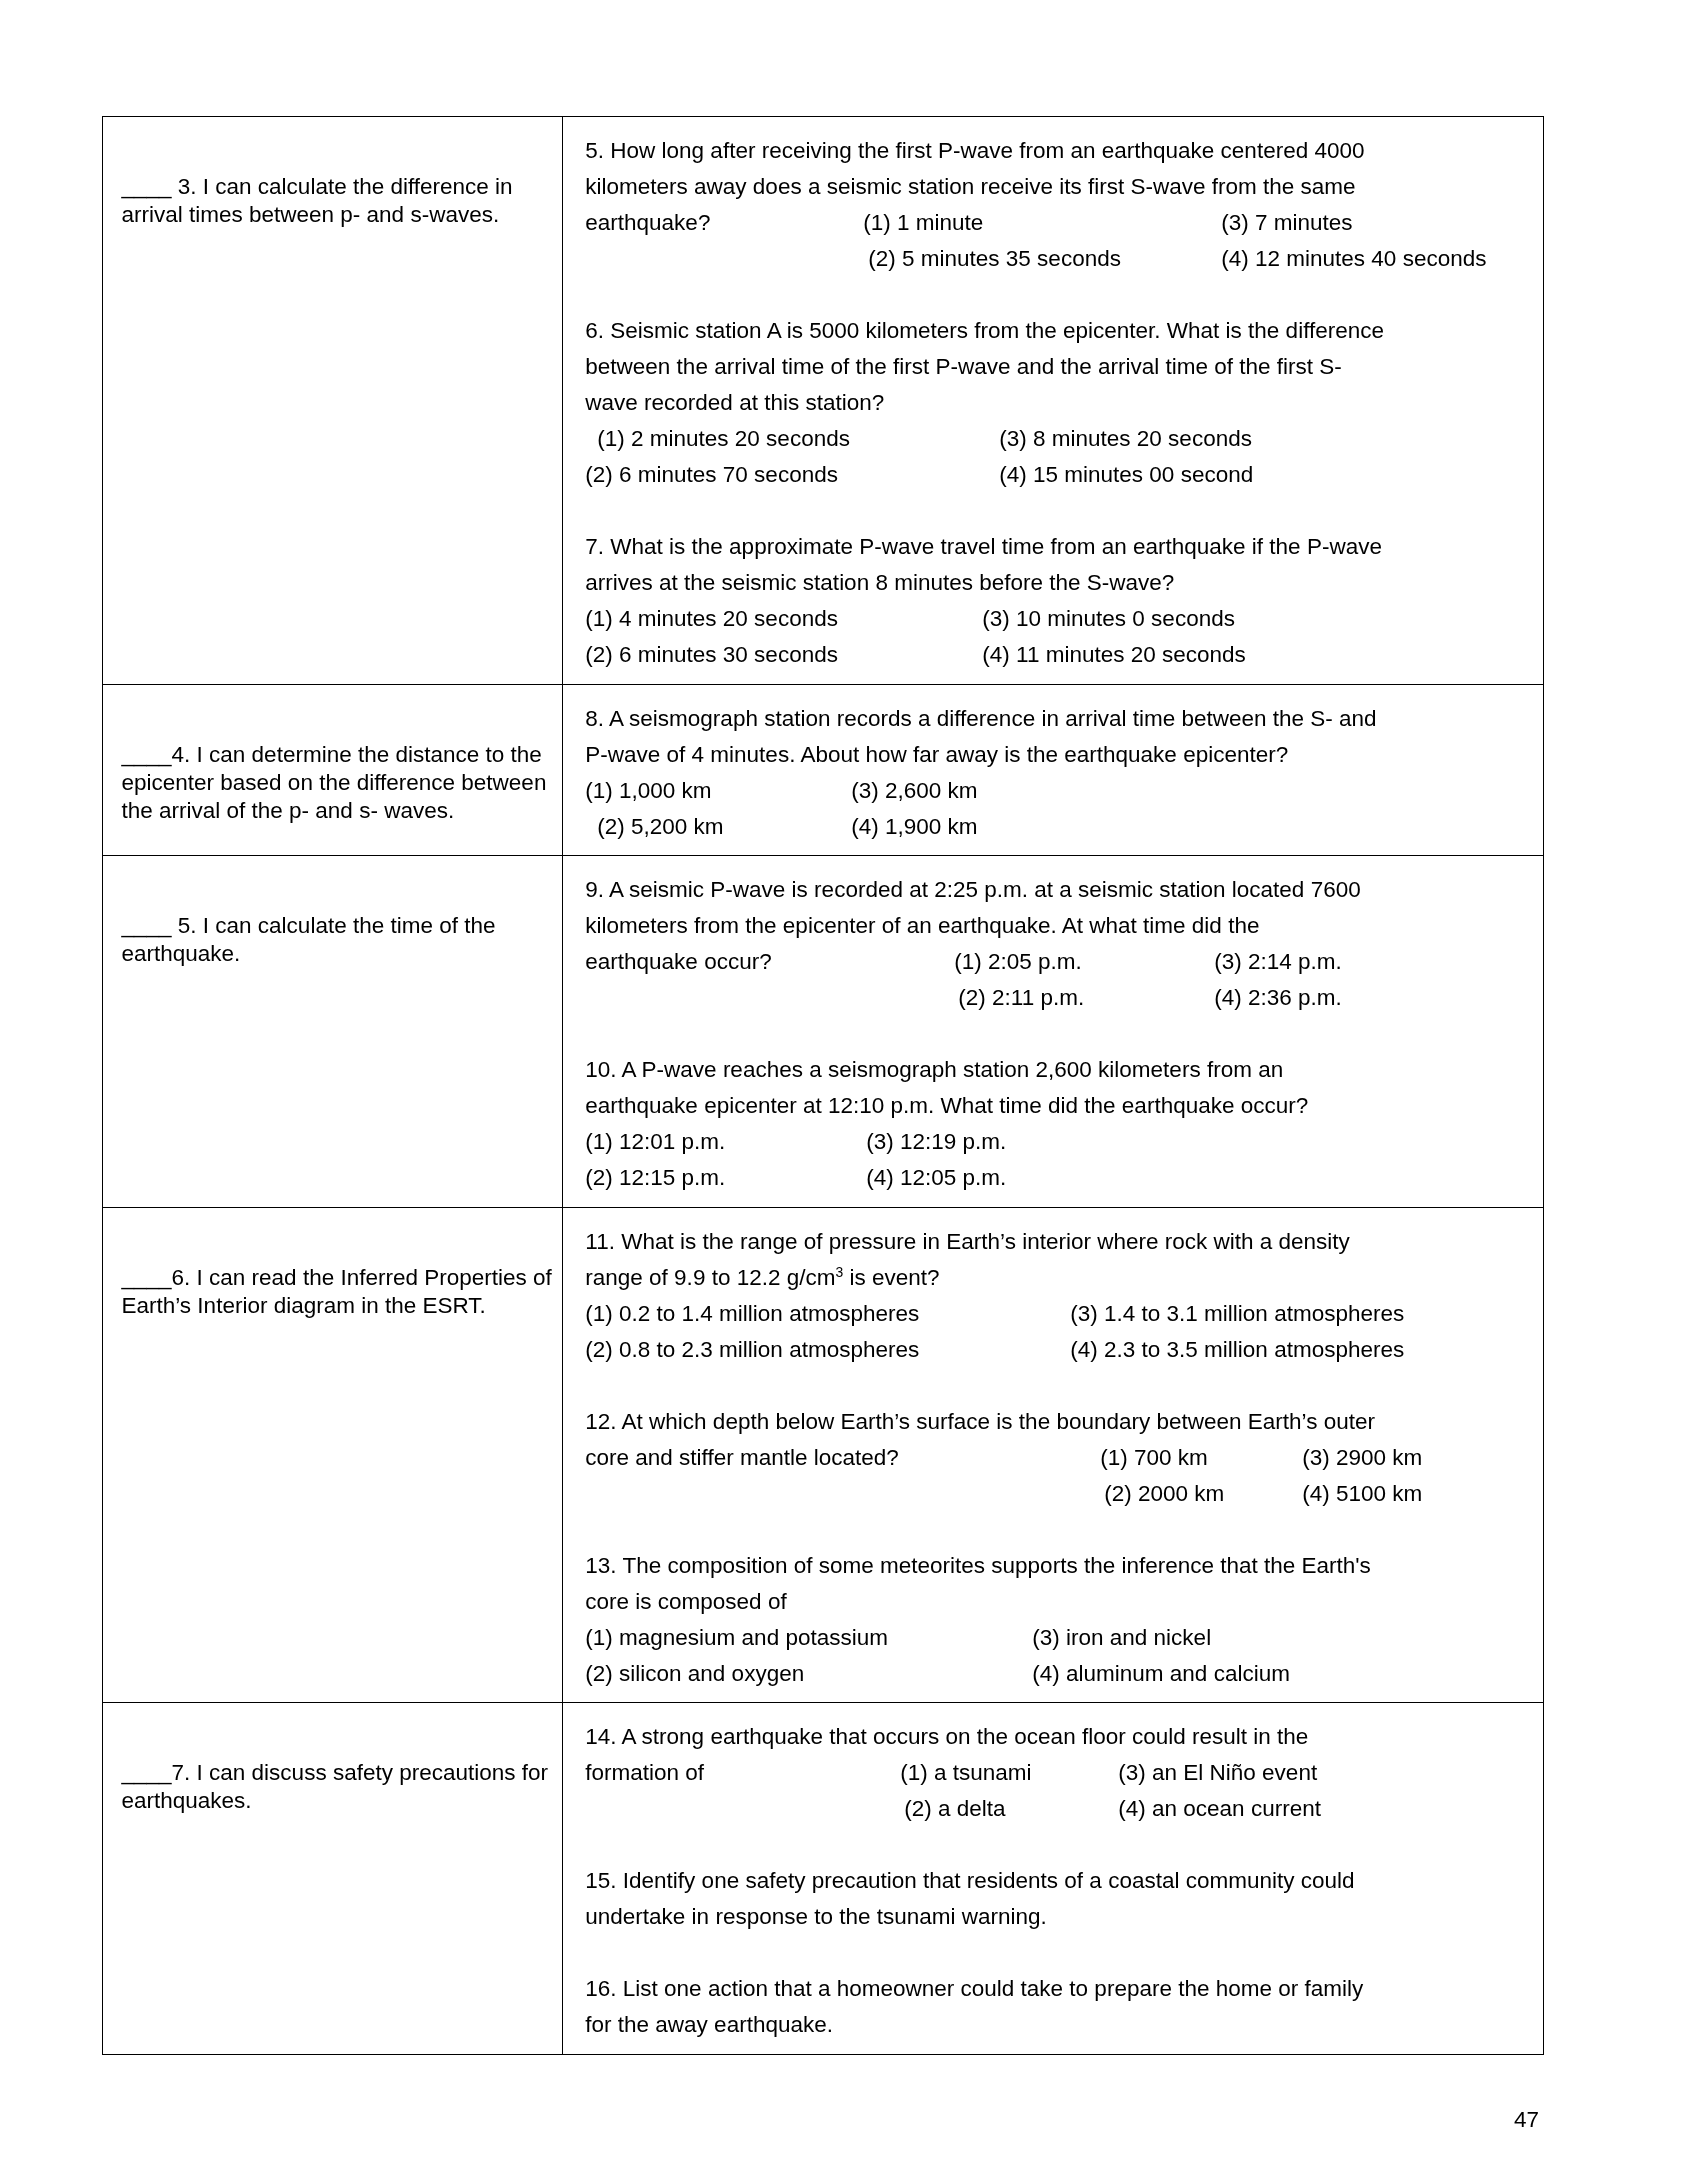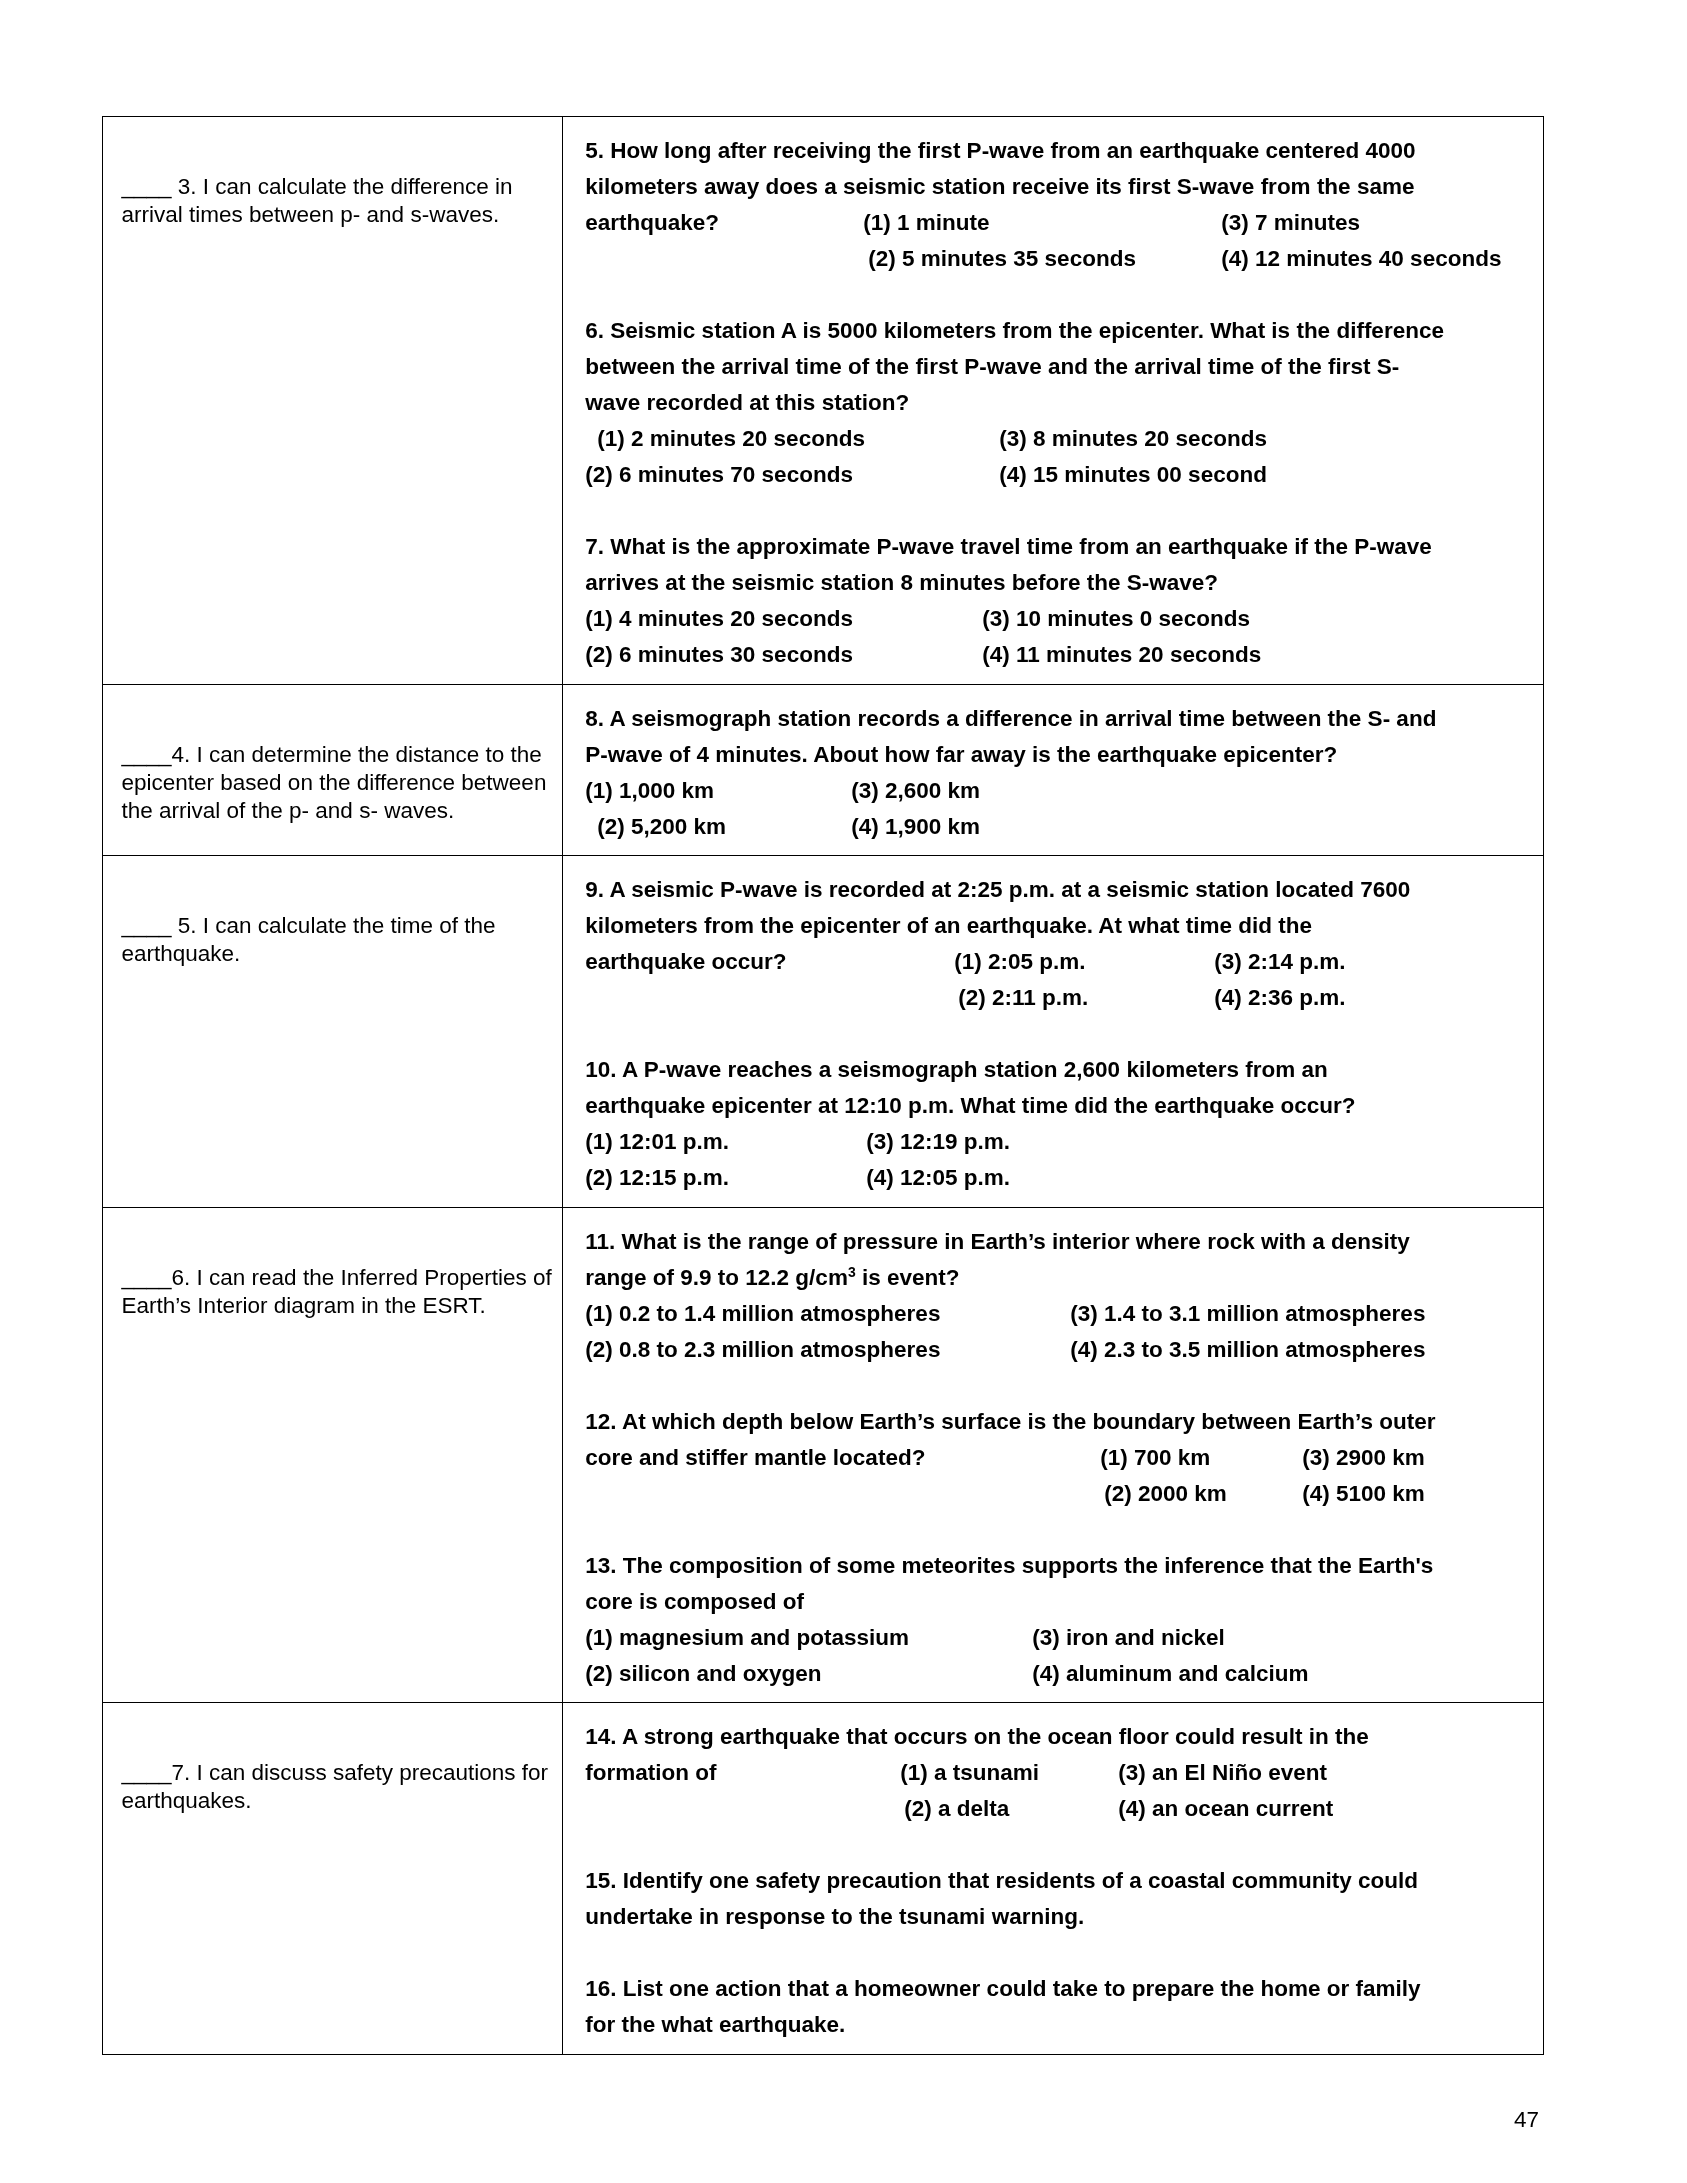--- a/index.html
+++ b/index.html
@@ -26,21 +26,21 @@
   }
   td.obj-cell {
     width:431px;
     padding:56px 9.3px 13.2px 18.5px;
     line-height:28px;
   }
   td.q-cell {
     padding:16px 16px 10.6px 22.5px;
     line-height:36px;
   }
-  .question { position:relative;font-weight:bold; }
+  .question { position:relative; }
   .line {
     position:relative;
     height:36px;
     white-space:nowrap;
   }
   .line.blank { height:36px; }
   .seg { position:absolute; top:0; white-space:nowrap; }
   .sup {
     font-size:0.62em;
     vertical-align:super;
@@ -229,21 +229,21 @@
           </div>
         </div>
         <div class="line blank"></div>
         <div class="question">
           <div class="line">15. Identify one safety precaution that residents of a coastal community could</div>
           <div class="line">undertake in response to the tsunami warning.</div>
         </div>
         <div class="line blank"></div>
         <div class="question">
           <div class="line">16. List one action that a homeowner could take to prepare the home or family</div>
-          <div class="line">for the what earthquake.</div>
+          <div class="line">for the away earthquake.</div>
         </div>
       </td>
     </tr>
 
   </tbody>
     </table>
 
   <div class="page-number">47</div>
 
 </div>

